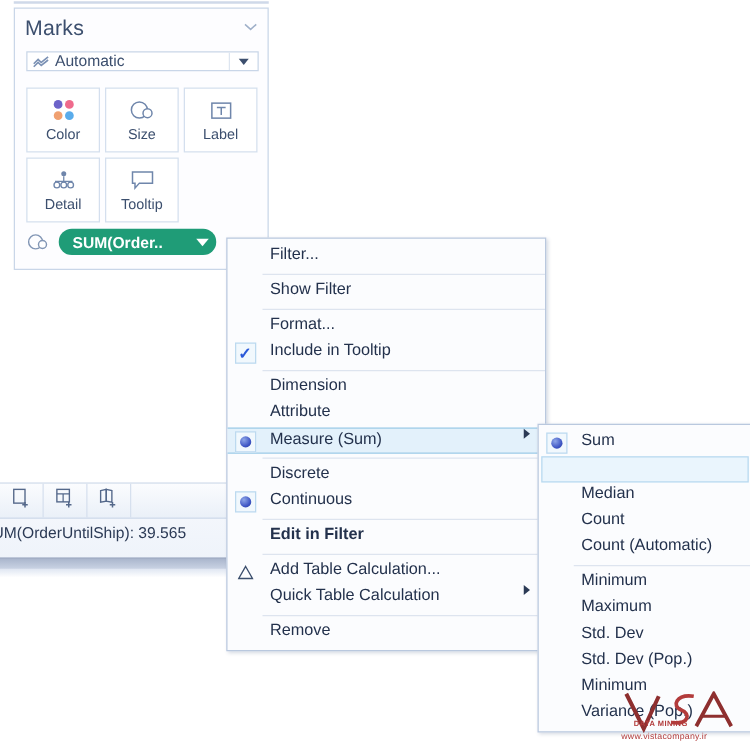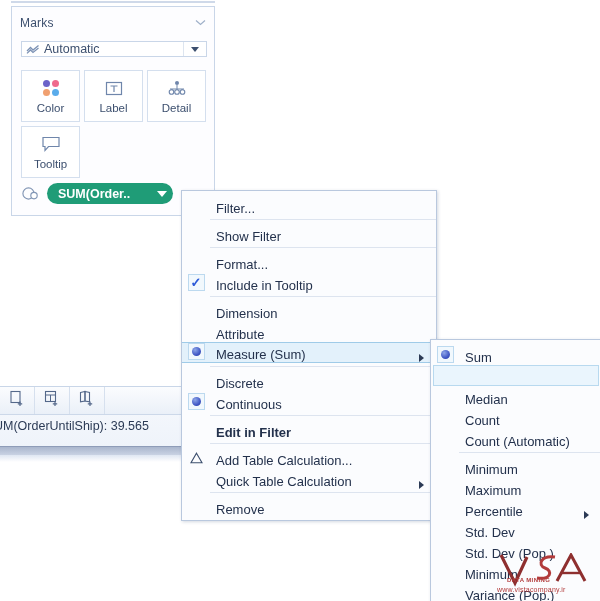--- a/index.html
+++ b/index.html
@@ -39,21 +39,21 @@
     position: absolute;
     left: 0; top: 0;
     width: 100%;
     height: 32px;
     display: flex;
     align-items: center;
     padding: 0 8px;
     box-sizing: border-box;
   }
   .marks-title {
-    font-size: 12px;
+    font-size: 17px;
     color: #3c4f6e;
     letter-spacing: .2px;
   }
   .marks-collapse {
     margin-left: auto;
     color: #9fb0c9;
     font-size: 10px;
     line-height: 1;
     user-select: none;
   }
@@ -236,21 +236,21 @@
     top: 339px;
     width: 172px;
     background: #fbfcfe;
     border: 1px solid #b9c8de;
     box-shadow: 1px 1px 3px rgba(60,80,120,.22);
     box-sizing: border-box;
     padding: 4px 0 3px 0;
   }
   .menu-item {
     display: flex;
-    align-items: flex-end;
+    align-items: flex-start;
     height: 21px;
     padding: 0;
     font-size: 13px;
     color: #23314c;
     position: relative;
     white-space: nowrap;
   }
   .menu-gutter {
     width: 28px;
     min-width: 28px;
@@ -363,20 +363,29 @@
         <span class="color-dots">
           <i style="background:#6c63c9"></i>
             <i style="background:#ef6a8c"></i>
           <i style="background:#f0a070"></i>
             <i style="background:#5aaceb"></i>
         </span>
       </span>
       <span class="mark-btn-label">Color</span>
     </div>
 
+    <div class="mark-btn">
+      <span class="mark-ico">
+        <svg width="22" height="16" viewBox="0 0 22 16">
+          <circle cx="8.5" cy="8" r="6.4" stroke="#6f86ab" stroke-width="1.2" fill="none"></circle>
+          <circle cx="15" cy="10.5" r="3.6" stroke="#6f86ab" stroke-width="1.2" fill="#fff"></circle>
+        </svg>
+      </span>
+      <span class="mark-btn-label">Size</span>
+    </div>
 
     <div class="mark-btn">
       <span class="mark-ico">
         <svg width="18" height="15" viewBox="0 0 18 15">
           <rect x="1.5" y="1.5" width="15" height="12" stroke="#6f86ab" stroke-width="1.2" fill="none"></rect>
           <path d="M5.5 5 H12.5 M9 5 V11" stroke="#6f86ab" stroke-width="1.2" fill="none"></path>
         </svg>
       </span>
       <span class="mark-btn-label">Label</span>
     </div>
@@ -562,25 +571,20 @@
     <div class="menu-item">
       <span class="menu-gutter"></span>
       <span class="menu-label">Minimum</span>
     </div>
     <div class="menu-item">
       <span class="menu-gutter"></span>
       <span class="menu-label">Maximum</span>
     </div>
     <div class="menu-item">
       <span class="menu-gutter"></span>
-      <span class="menu-label">Percentile</span>
-      <i class="menu-arrow"></i>
-    </div>
-    <div class="menu-item">
-      <span class="menu-gutter"></span>
       <span class="menu-label">Std. Dev</span>
     </div>
     <div class="menu-item">
       <span class="menu-gutter"></span>
       <span class="menu-label">Std. Dev (Pop.)</span>
     </div>
     <div class="menu-item">
       <span class="menu-gutter"></span>
       <span class="menu-label">Minimum</span>
     </div>

